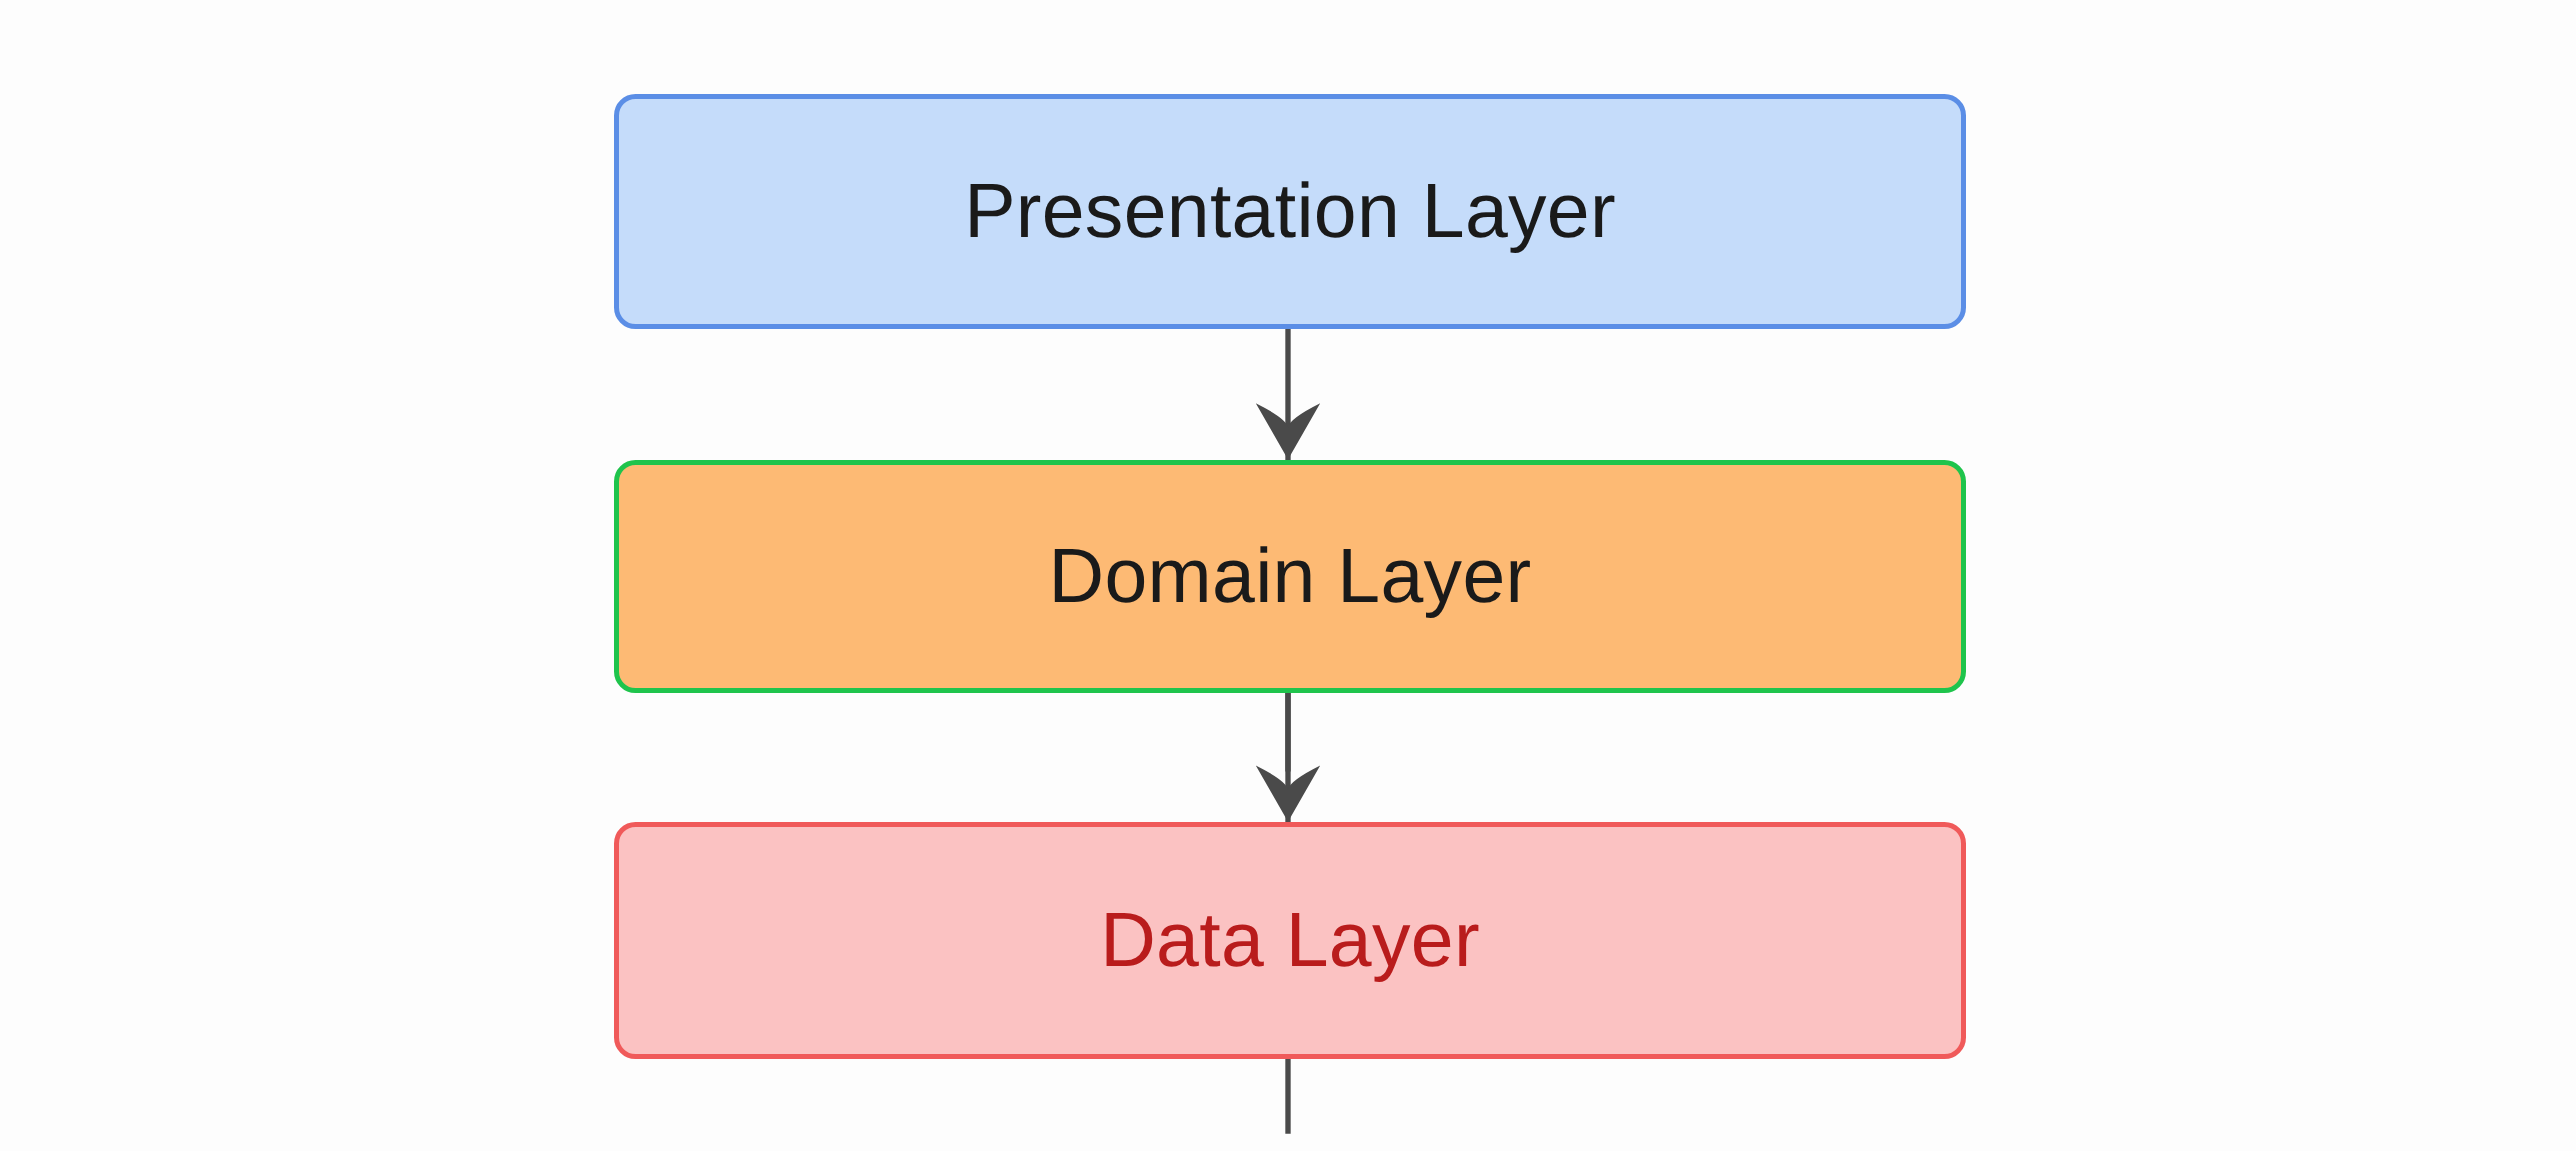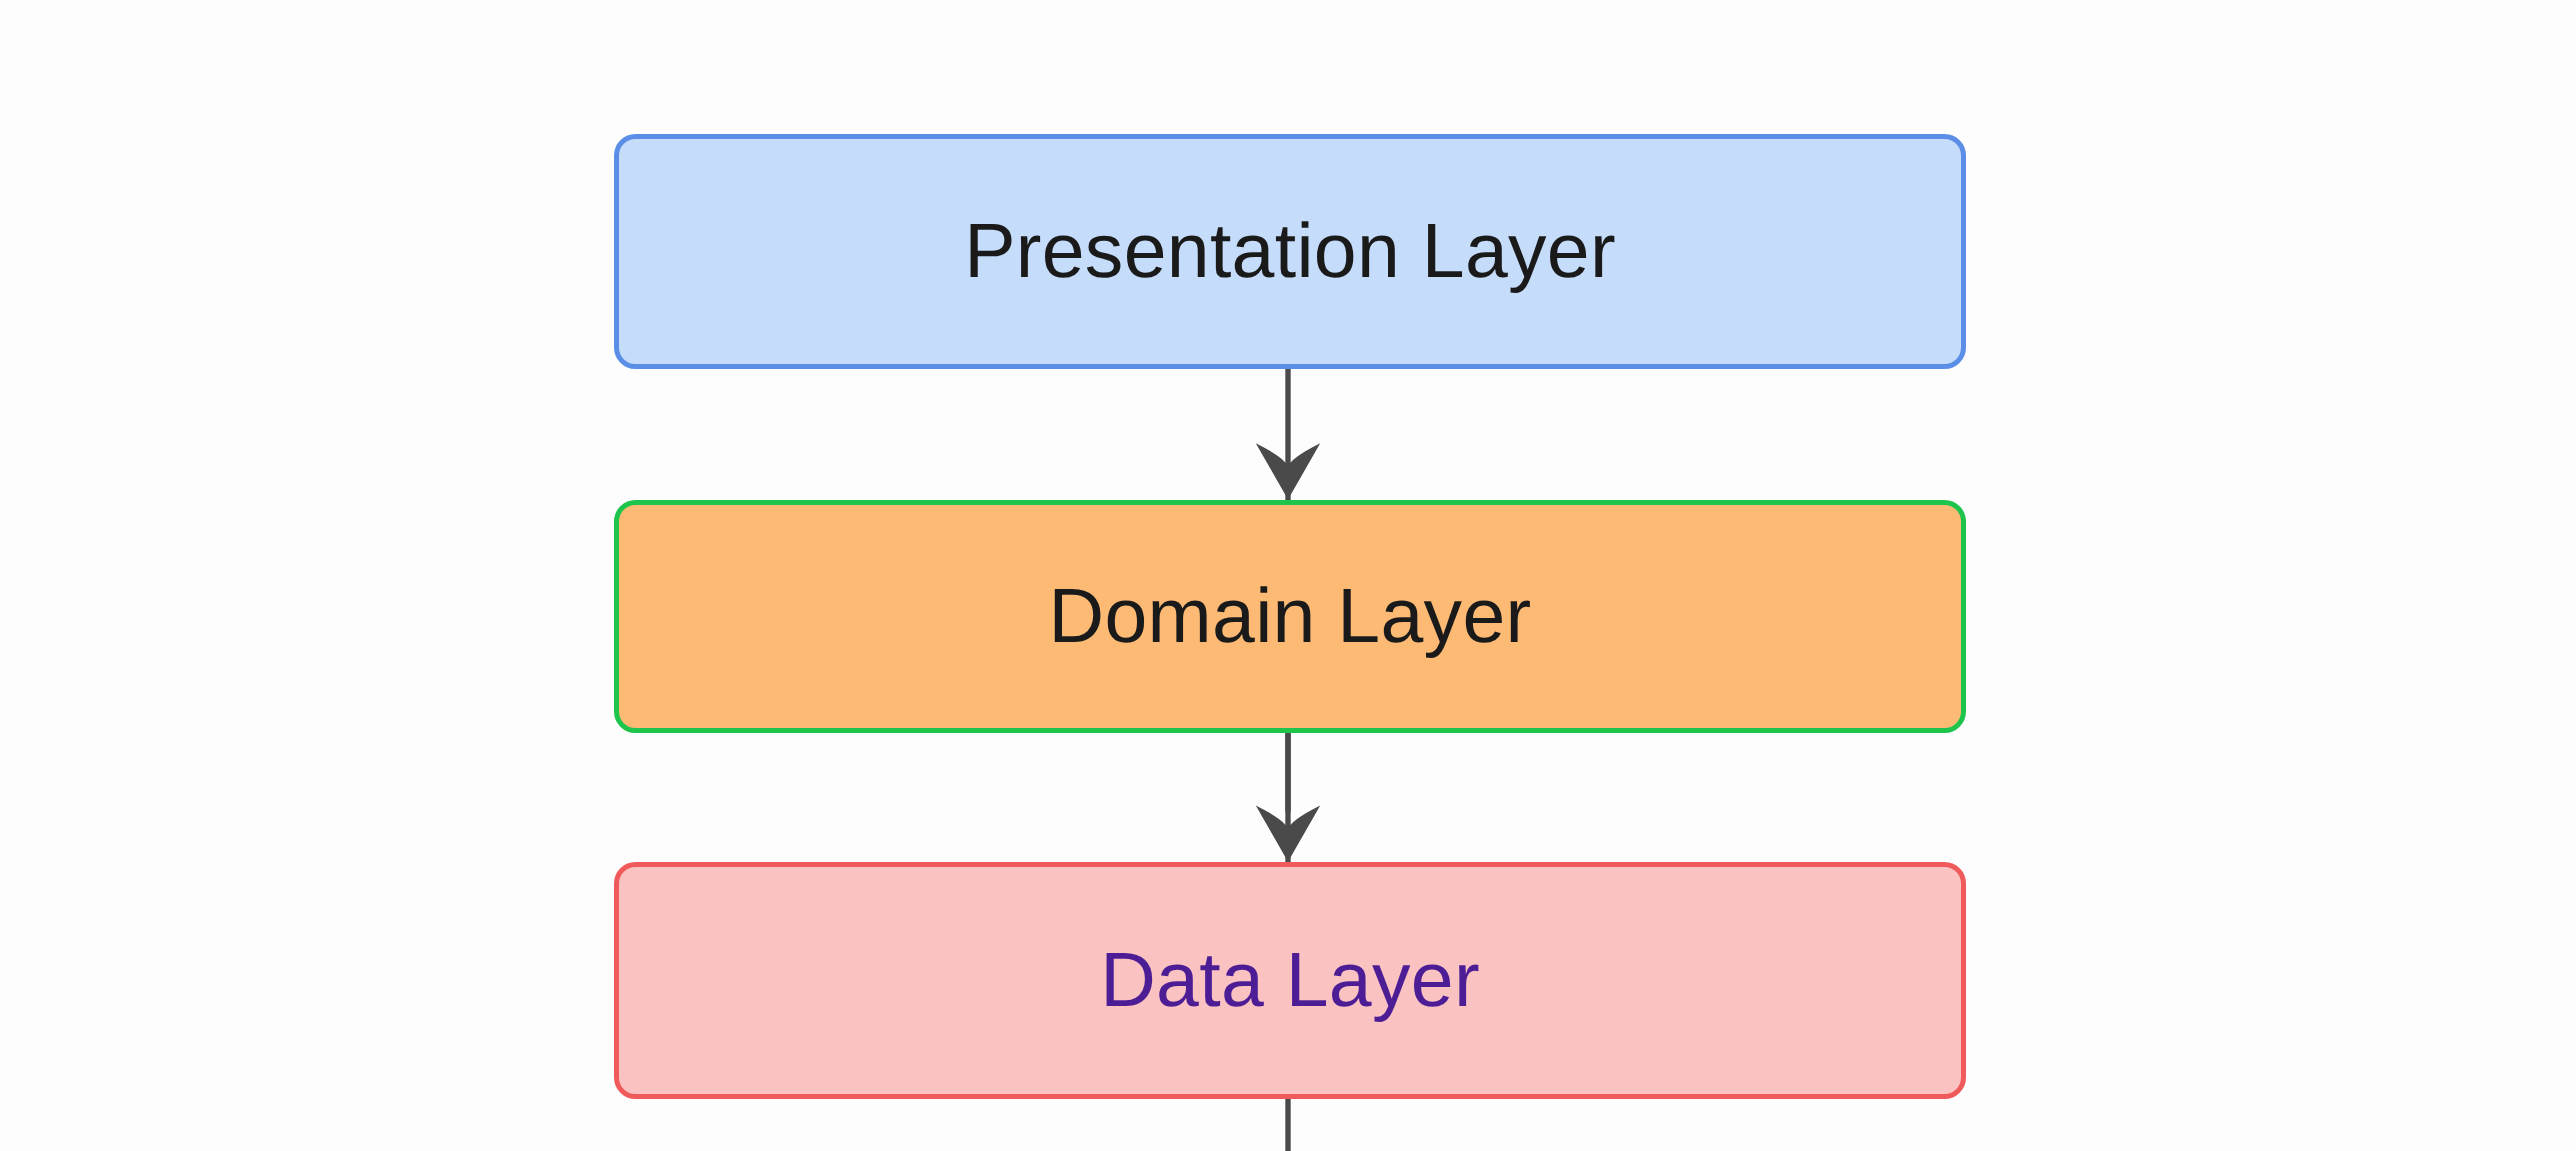--- a/index.html
+++ b/index.html
@@ -11,21 +11,20 @@
     height: 1152px;
     background: #fdfdfd;
     font-family: "Liberation Sans", "DejaVu Sans", sans-serif;
     overflow: hidden;
   }
   #diagram-canvas {
     position: relative;
     width: 2576px;
     height: 1000px;
     background: #fdfdfd;
-    margin-top: 40px;
   }
   .node {
     position: absolute;
     box-sizing: border-box;
     display: flex;
     align-items: center;
     justify-content: center;
     border-style: solid;
     border-width: 5.4px;
     border-radius: 21.5px;
@@ -99,17 +98,17 @@
 
   <div class="node" id="node-presentation" style="background: rgb(197, 220, 250); border-color: rgb(91, 142, 230);">
     <span class="node-label" style="color: rgb(26, 26, 26);">Presentation Layer</span>
   </div>
 
   <div class="node" id="node-domain" style="background: #fdba74; border-color: rgb(31, 196, 76);">
     <span class="node-label" style="color: rgb(26, 26, 26);">Domain Layer</span>
   </div>
 
   <div class="node" id="node-data" style="background: rgb(251, 194, 194); border-color: rgb(240, 90, 90);">
-    <span class="node-label" style="color: #4c1d95;">Data Layer</span>
+    <span class="node-label" style="color: #b91c1c;">Data Layer</span>
   </div>
 
 </div>
 
 
 </body></html>

